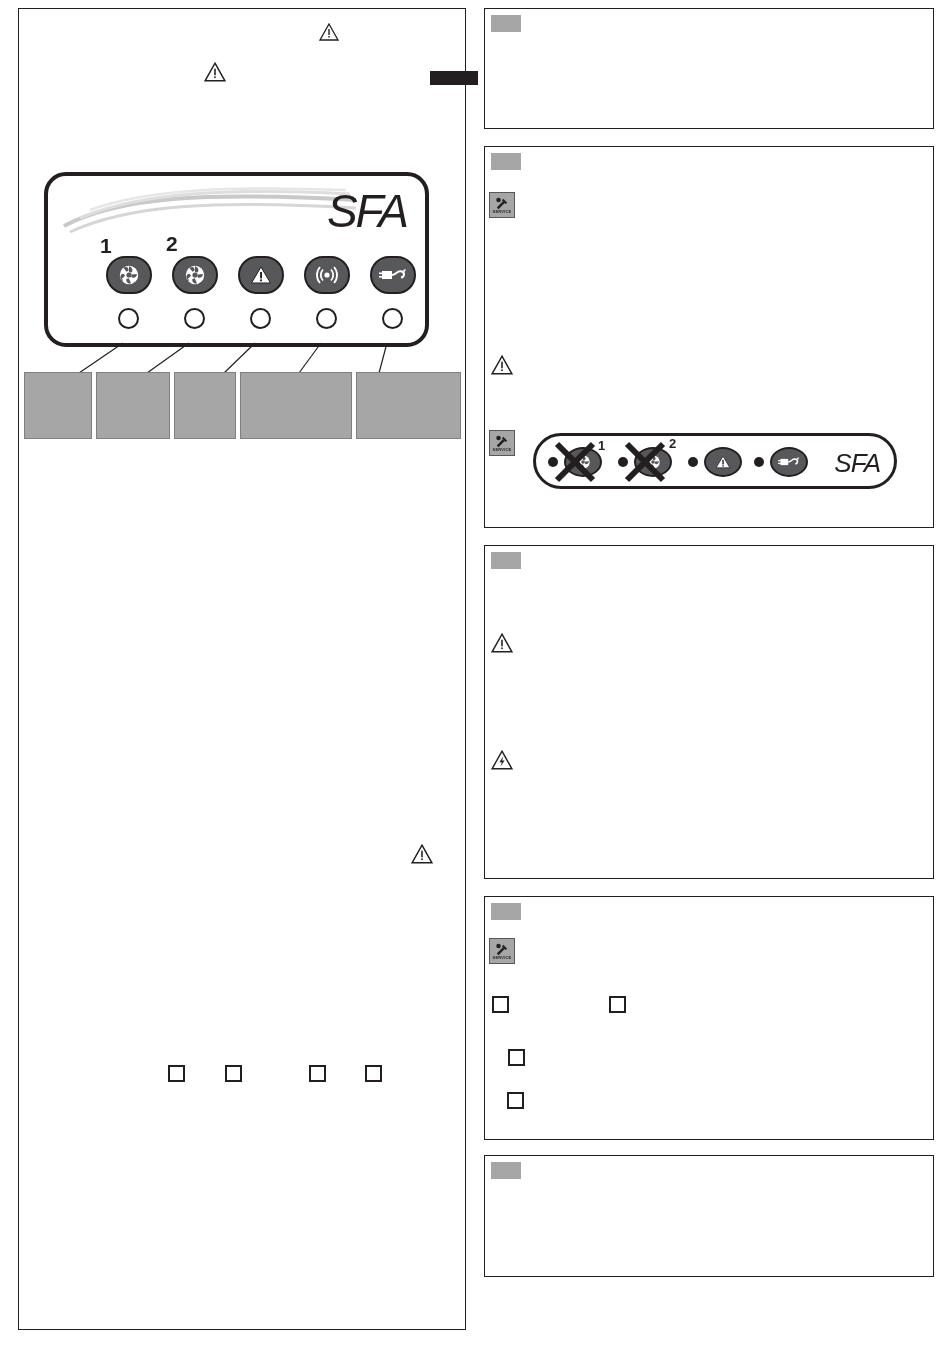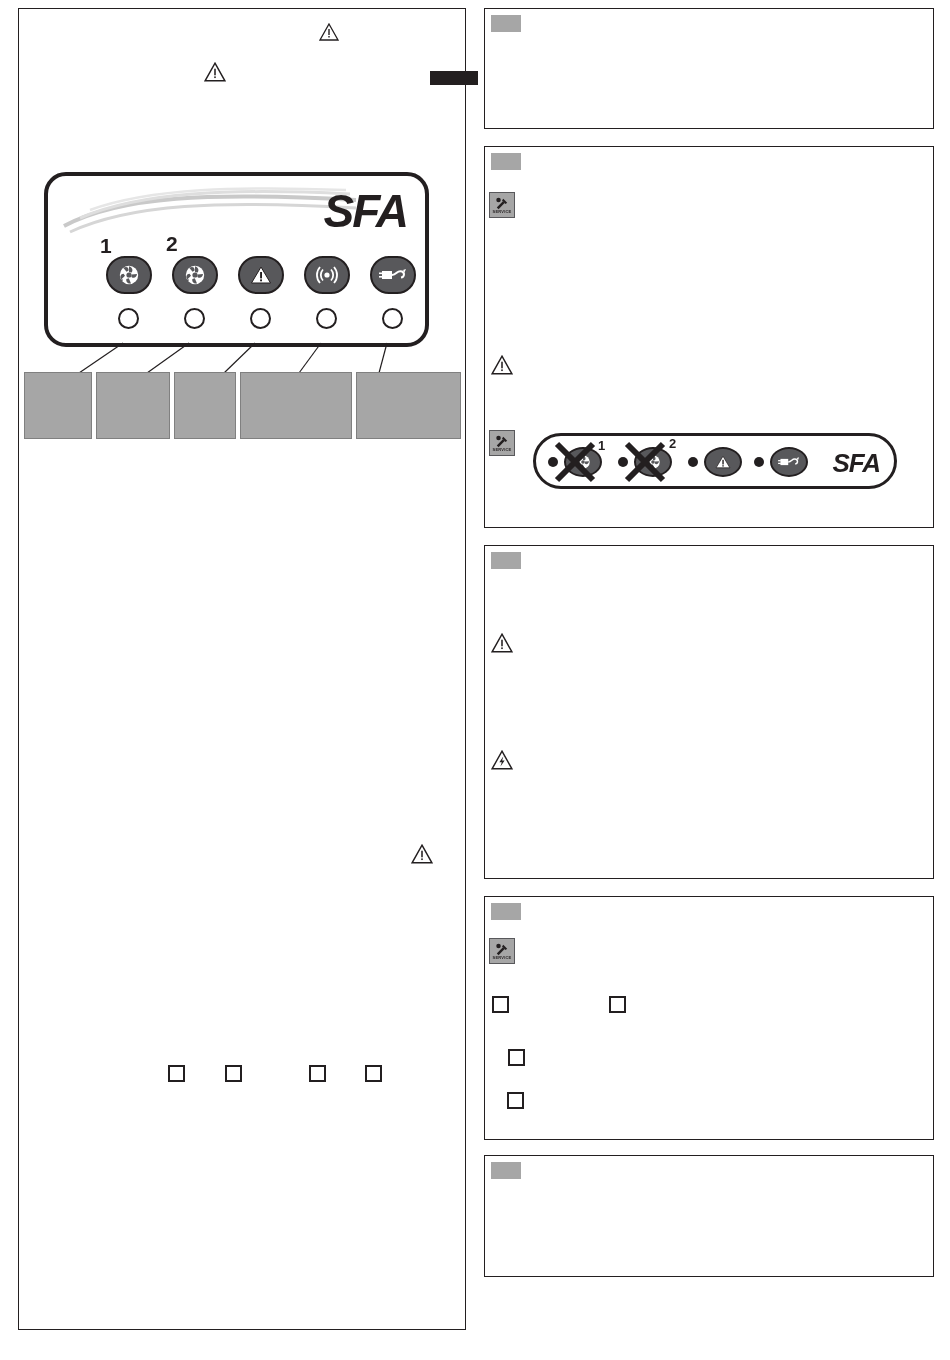--- a/index.html
+++ b/index.html
@@ -77,21 +77,21 @@
     left: 12px;
     top: 10px;
     width: 300px;
     height: 52px;
   }
   .sfa-logo {
     position: absolute;
     right: 18px;
     top: 8px;
     font-size: 46px;
-    font-weight: bold;
+    font-weight: normal;
     font-style: italic;
     letter-spacing: -2px;
     color: #231f20;
     font-family: "Liberation Sans", sans-serif;
   }
   .sfa-logo.small {
     font-size: 26px;
     letter-spacing: -1px;
   }
 

